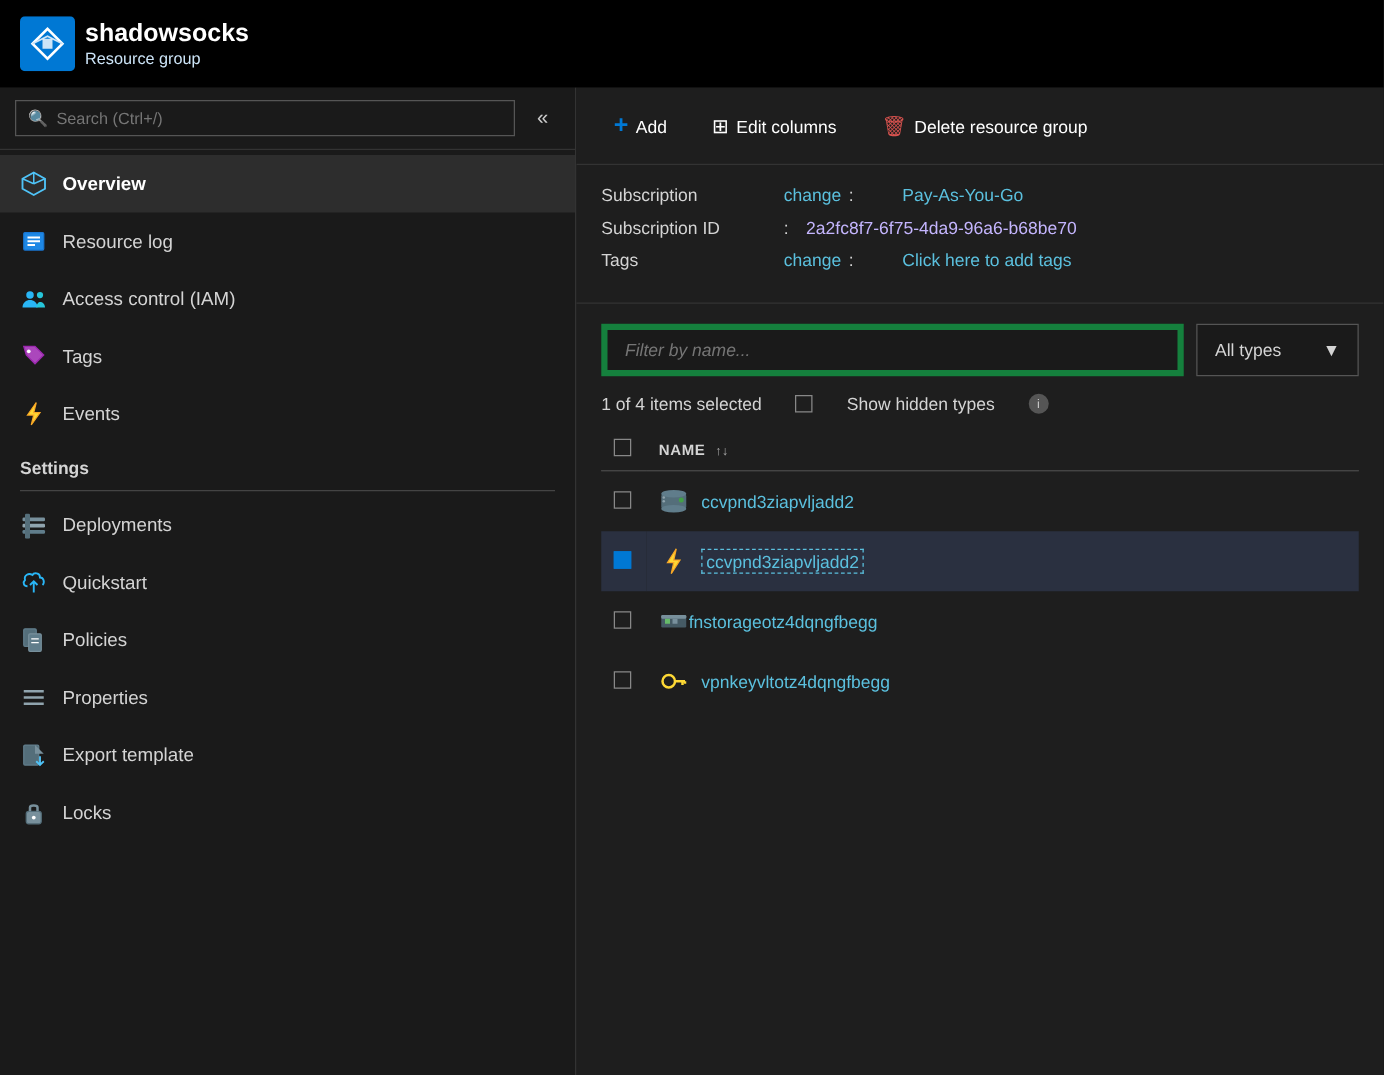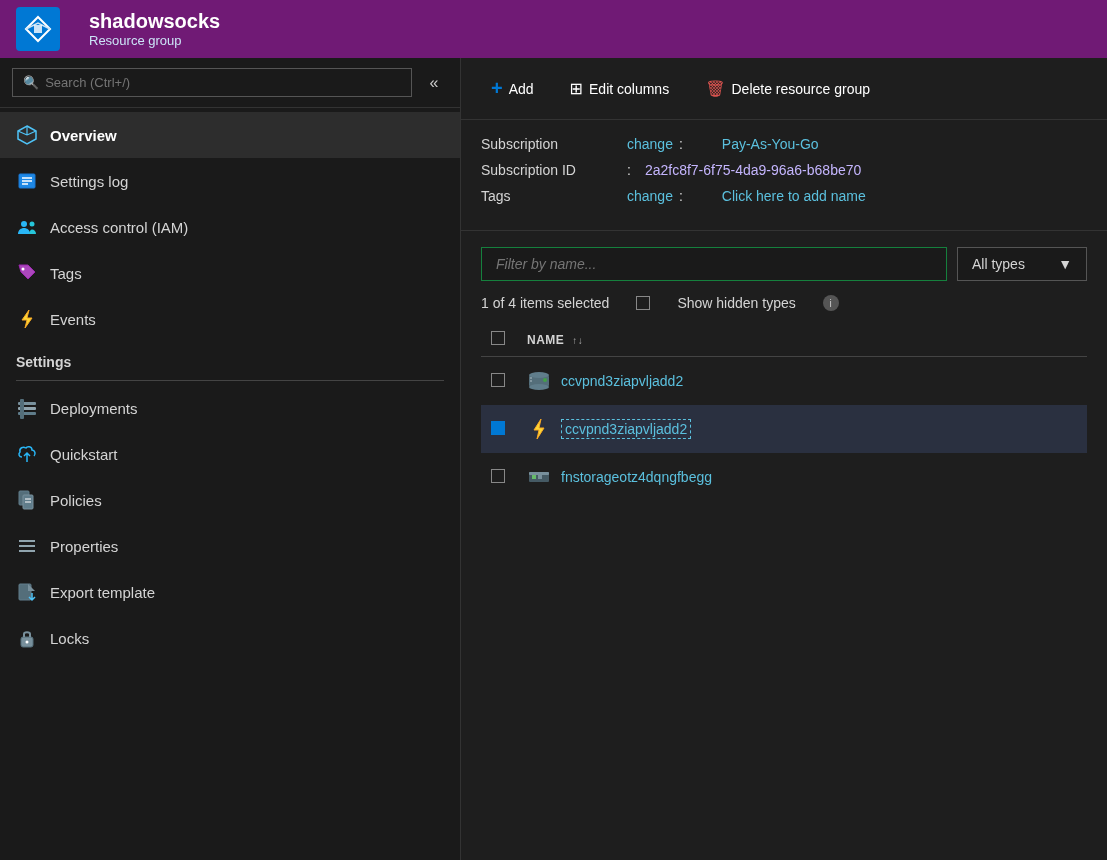--- a/index.html
+++ b/index.html
@@ -1,25 +1,25 @@
 <!DOCTYPE html>
 <html><head>
   <meta charset="utf-8">
   <style>
     * { margin: 0; padding: 0; box-sizing: border-box; }
     body { width: 1107px; height: 860px; background: #1a1a1a; font-family: 'Segoe UI', Arial, sans-serif; color: #fff; overflow: hidden; display: flex; flex-direction: column; }
 
     
     .top-header {
-      background: #701a75;
-      height: 58px;
+      background: #000000;
+      height: 70px;
       display: flex;
       align-items: center;
       padding: 0 16px;
-      gap: 29px;
+      gap: 8px;
       flex-shrink: 0;
     }
     .header-logo {
       width: 44px;
       height: 44px;
     }
     .header-title-group { display: flex; flex-direction: column; }
     .header-app-name { font-size: 20px; font-weight: 600; color: #fff; }
     .header-subtitle { font-size: 13px; color: #cce4f7; }
 
@@ -152,21 +152,21 @@
     }
 
     .filter-row {
       display: flex;
       gap: 10px;
       margin-bottom: 14px;
     }
     .filter-input {
       flex: 1;
       background: #1a1a1a;
-      border: 1px solid #15803d;
+      border: 5px solid #15803d;
       color: #fdba74;
       padding: 8px 14px;
       font-size: 14px;
       font-style: italic;
       outline: none;
     }
     .filter-dropdown {
       background: #1a1a1a;
       border: 1px solid #555;
       color: #d4d4d4;
@@ -277,21 +277,21 @@
 
       <div class="nav-item">
         <div class="nav-icon">
           <svg width="22" height="22" viewBox="0 0 22 22" fill="none">
             <rect x="3" y="4" width="16" height="14" rx="1" fill="#1e88e5" stroke="#1976d2"></rect>
             <line x1="6" y1="8" x2="16" y2="8" stroke="#fff" stroke-width="1.5"></line>
             <line x1="6" y1="11" x2="16" y2="11" stroke="#fff" stroke-width="1.5"></line>
             <line x1="6" y1="14" x2="12" y2="14" stroke="#fff" stroke-width="1.5"></line>
           </svg>
         </div>
-        <span>Settings log</span>
+        <span>Resource log</span>
       </div>
 
       <div class="nav-item">
         <div class="nav-icon">
           <svg width="22" height="22" viewBox="0 0 22 22" fill="none">
             <circle cx="8" cy="8" r="3" fill="#29b6f6"></circle>
             <path d="M2 18 C2 14 5 12 8 12 C11 12 14 14 14 18" fill="#29b6f6"></path>
             <circle cx="16" cy="8" r="2.5" fill="#26c6da"></circle>
             <path d="M13 18 C13 15 15 13.5 16 13.5 C18 13.5 20 15 20 18" fill="#26c6da"></path>
           </svg>
@@ -417,21 +417,21 @@
       </div>
       <div class="info-row">
         <span class="info-label">Subscription ID</span>
         <span class="info-colon">:</span>
         <span class="info-value">2a2fc8f7-6f75-4da9-96a6-b68be70</span>
       </div>
       <div class="info-row">
         <span class="info-label">Tags</span>
         <span style="color:#5bc0de;font-size:14px;cursor:pointer;">change</span>
         <span class="info-colon">:</span>
-        <a class="info-link">Click here to add name</a>
+        <a class="info-link">Click here to add tags</a>
       </div>
     </div>
 
     <div class="resources-section">
 
       <div class="filter-row">
         <input class="filter-input" type="text" placeholder="Filter by name..." style="">
         <div class="filter-dropdown">
           <span>All types</span>
           <span style="margin-left:auto;">▼</span>
@@ -480,30 +480,44 @@
                 <span style="display: inline-flex; align-items: center;">
                   <svg width="24" height="24" viewBox="0 0 24 24">
                     <path d="M14 2 L7 13 L12 13 L10 22 L17 11 L12 11 Z" fill="#fdd835" stroke="#f9a825"></path>
                   </svg>
                 </span>
                 <span class="resource-name" style="color: rgb(91, 192, 222); border: 1px dashed rgb(91, 192, 222); padding: 1px 3px;">ccvpnd3ziapvljadd2</span>
               </td>
             </tr>
             <tr>
               <td class="col-check"><span class="row-checkbox"></span></td>
-              <td style="display: flex; align-items: center; gap: 10px;">
+              <td style="display: flex; align-items: center; ">
                 <span style="display: inline-flex; align-items: center;">
                   <svg width="24" height="24" viewBox="0 0 24 24">
                     <rect x="2" y="7" width="20" height="10" rx="1" fill="#455a64"></rect>
                     <rect x="2" y="7" width="20" height="3" rx="1" fill="#78909c"></rect>
                     <rect x="5" y="10" width="4" height="4" fill="#66bb6a"></rect>
                     <rect x="11" y="10" width="4" height="4" fill="#78909c"></rect>
                   </svg>
                 </span>
                 <span class="resource-name">fnstorageotz4dqngfbegg</span>
               </td>
             </tr>
+            <tr>
+              <td class="col-check"><span class="row-checkbox"></span></td>
+              <td style="display: flex; align-items: center; gap: 10px;">
+                <span style="display: inline-flex; align-items: center;">
+                  <svg width="24" height="24" viewBox="0 0 24 24">
+                    <circle cx="8" cy="12" r="5" fill="none" stroke="#fdd835" stroke-width="2"></circle>
+                    <line x1="13" y1="12" x2="21" y2="12" stroke="#fdd835" stroke-width="2"></line>
+                    <line x1="19" y1="12" x2="19" y2="15" stroke="#fdd835" stroke-width="2"></line>
+                    <line x1="21" y1="12" x2="21" y2="14" stroke="#fdd835" stroke-width="2"></line>
+                  </svg>
+                </span>
+                <span class="resource-name">vpnkeyvltotz4dqngfbegg</span>
+              </td>
+            </tr>
           </tbody>
       </table>
 
     </div>
   </div>
 </div>
 
 </body></html>

